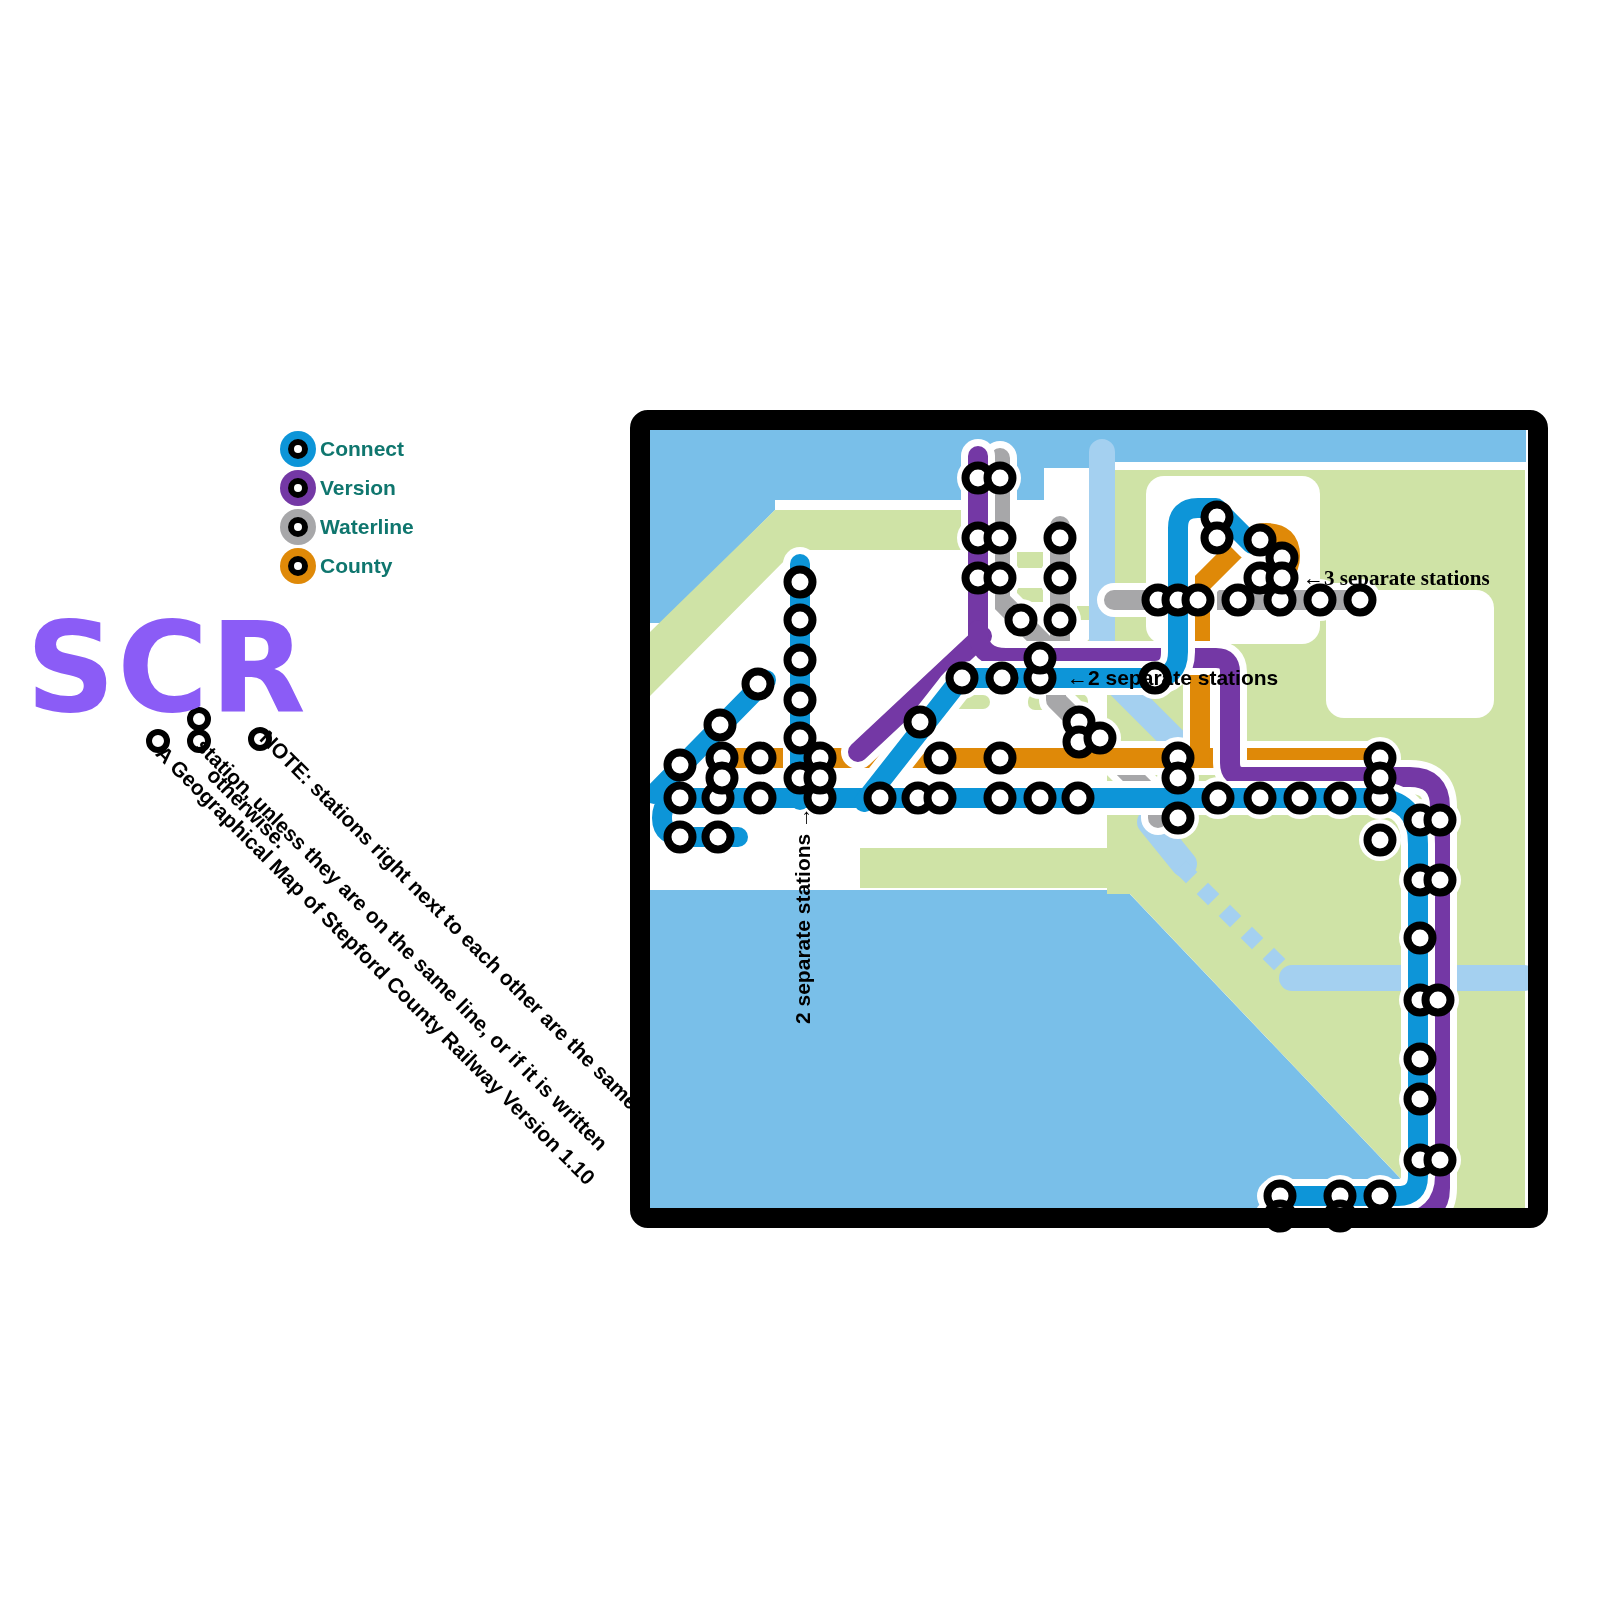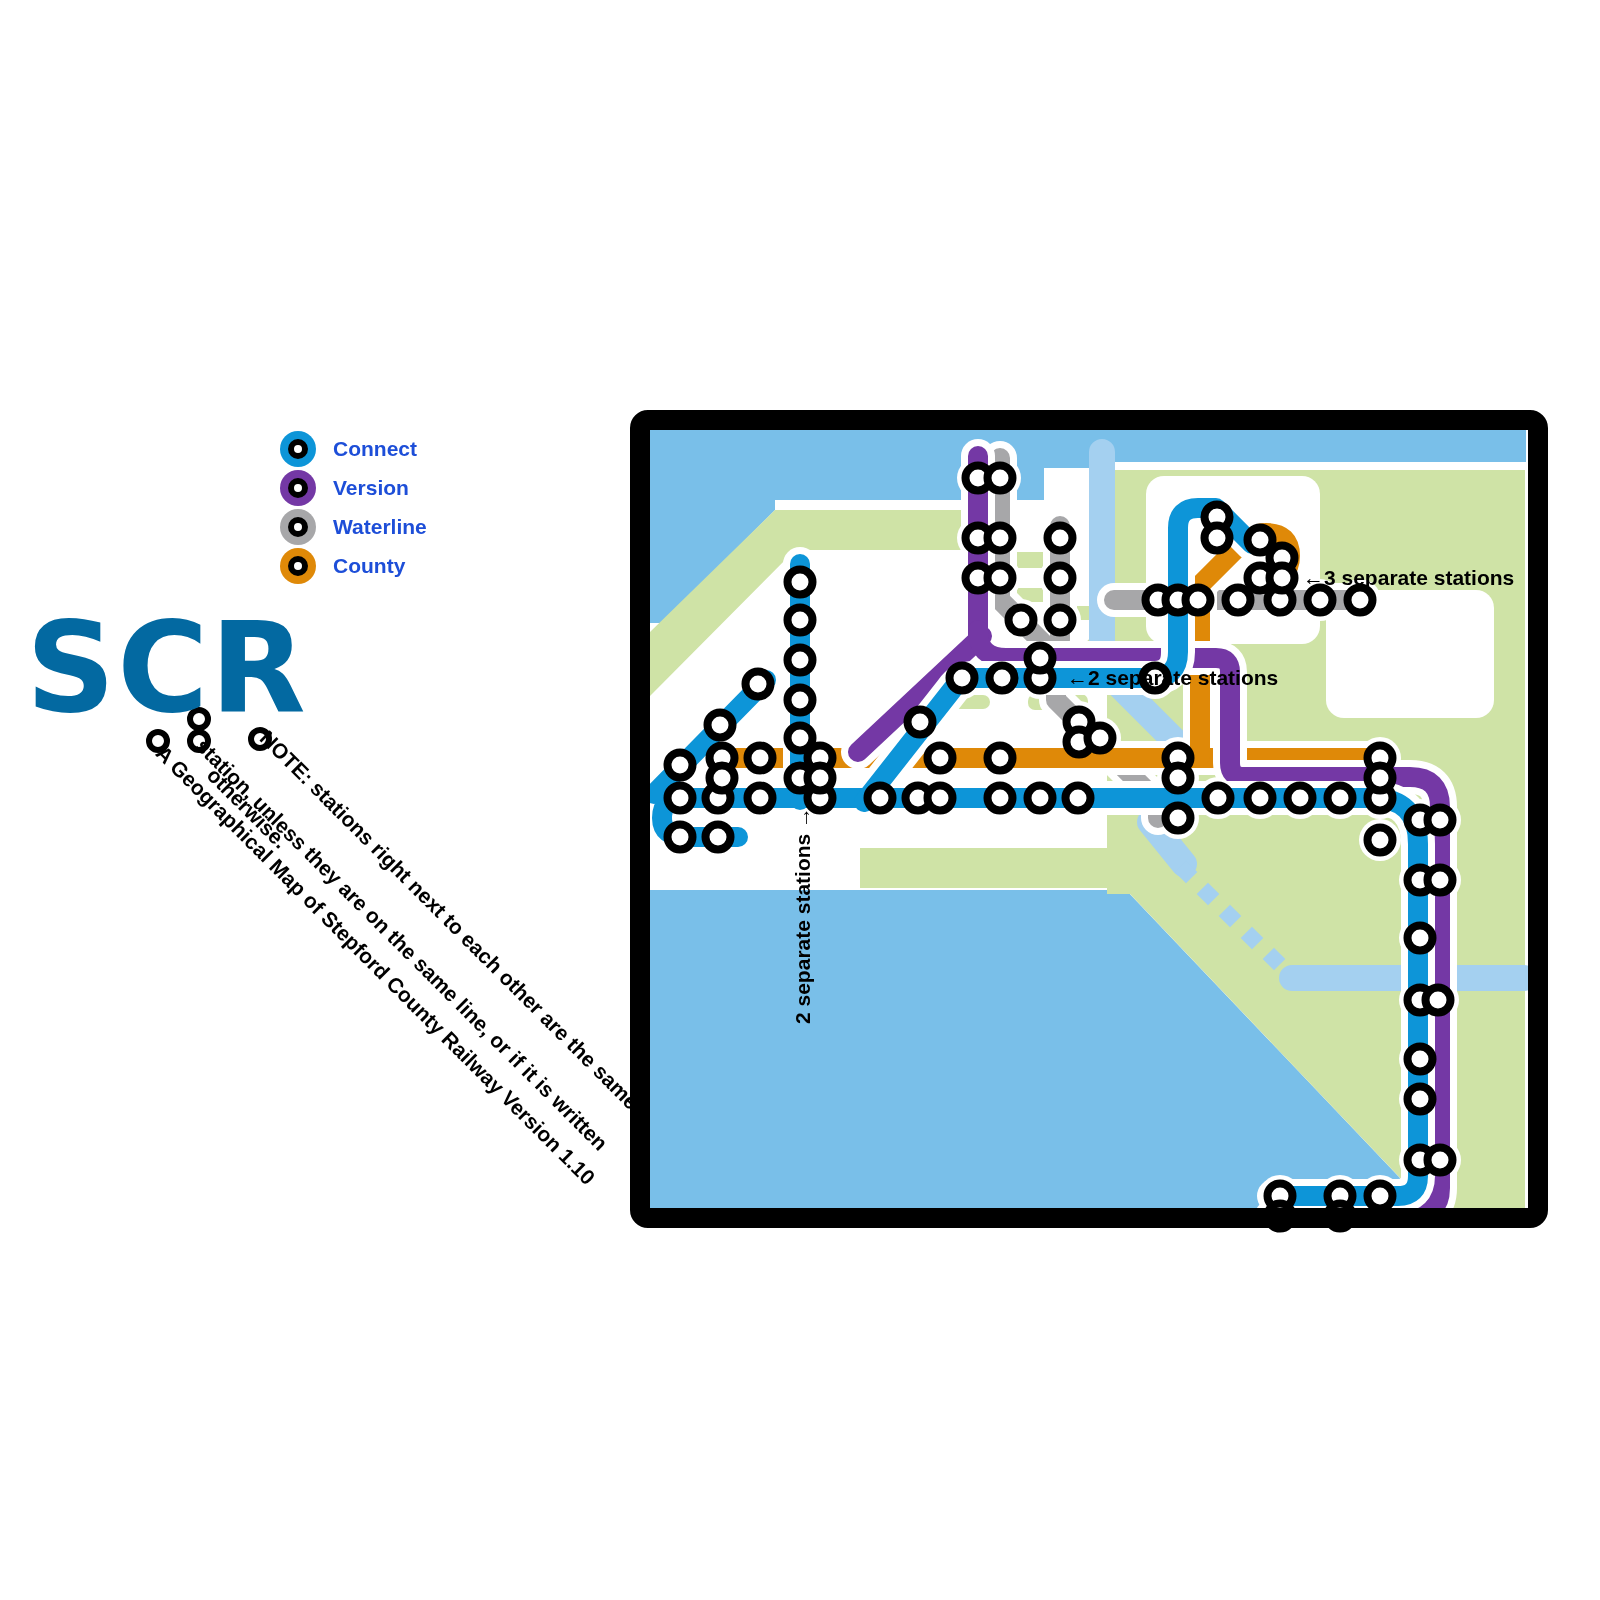--- a/index.html
+++ b/index.html
@@ -1,36 +1,36 @@
 <!DOCTYPE html>
 <html><head>
 <meta charset="utf-8">
 <style>
   html,body{margin:0;padding:0;background:#fff;}
   #stage{position:relative;width:1600px;height:1600px;background:#fff;overflow:hidden;
          font-family:"Liberation Sans", sans-serif;}
   #map-svg{position:absolute;left:0;top:0;width:1600px;height:1600px;}
   .abs{position:absolute;}
-  #logo{left:26px;top:596px;font-size:124px;font-weight:bold;letter-spacing:2px;color:#0369a1;
+  #logo{left:26px;top:596px;font-size:124px;font-weight:bold;letter-spacing:2px;color:#8b5cf6;
         font-family:"DejaVu Sans", sans-serif;}
   .note-line{font-size:21px;font-weight:bold;color:#000;white-space:nowrap;
              transform:rotate(45deg);transform-origin:0 0;}
   #note1{left:272px;top:726px;}
   #note2{left:208px;top:734px;}
   #note3{left:219px;top:763px;}
   #map-title{left:168px;top:741px;}
   .ann{font-size:21px;font-weight:bold;color:#000;white-space:nowrap;}
-  #ann-three{left:1303px;top:566px;}
+  #ann-three{left:1303px;top:566px;font-family:Liberation Serif, serif;}
   #ann-two-h{left:1054px;top:666px;margin-left:13px;}
   #ann-two-v{left:697px;top:906px;width:212px;transform:rotate(-90deg);transform-origin:center;}
   #legend{left:280px;top:434px;}
   .lg-row{display:flex;align-items:center;margin-bottom:9px;height:30px;}
   .lg-dot{width:8px;height:8px;border-radius:50%;background:#fff;border:6px solid #000;
           box-shadow:0 0 0 8px var(--c);margin:8px 12px 8px 8px;}
-  .lg-label{font-size:21px;font-weight:bold;color:#1d4ed8;margin-left:13px;}
+  .lg-label{font-size:21px;font-weight:bold;color:#0f766e;}
 </style>
 </head>
 <body>
 
 <div id="stage">
 
   <svg id="map-svg" viewBox="0 0 1600 1600" xmlns="http://www.w3.org/2000/svg">
       <path d="M650,430 L1526,430 L1526,462 L1110,462 L1110,468 L1044,468 L1044,500 L775,500 L775,510 L662,623 L650,623 Z" fill="#79bfe9"></path>
       <path d="M650,890 L1126,890 L1400,1178 L1400,1208 L650,1208 Z" fill="#79bfe9"></path>
       <path d="M1107,470 L1525,470 L1525,1208 L1404,1208 L1404,1182 L1130,894 L1107,894 Z" fill="#cfe3a6"></path>

